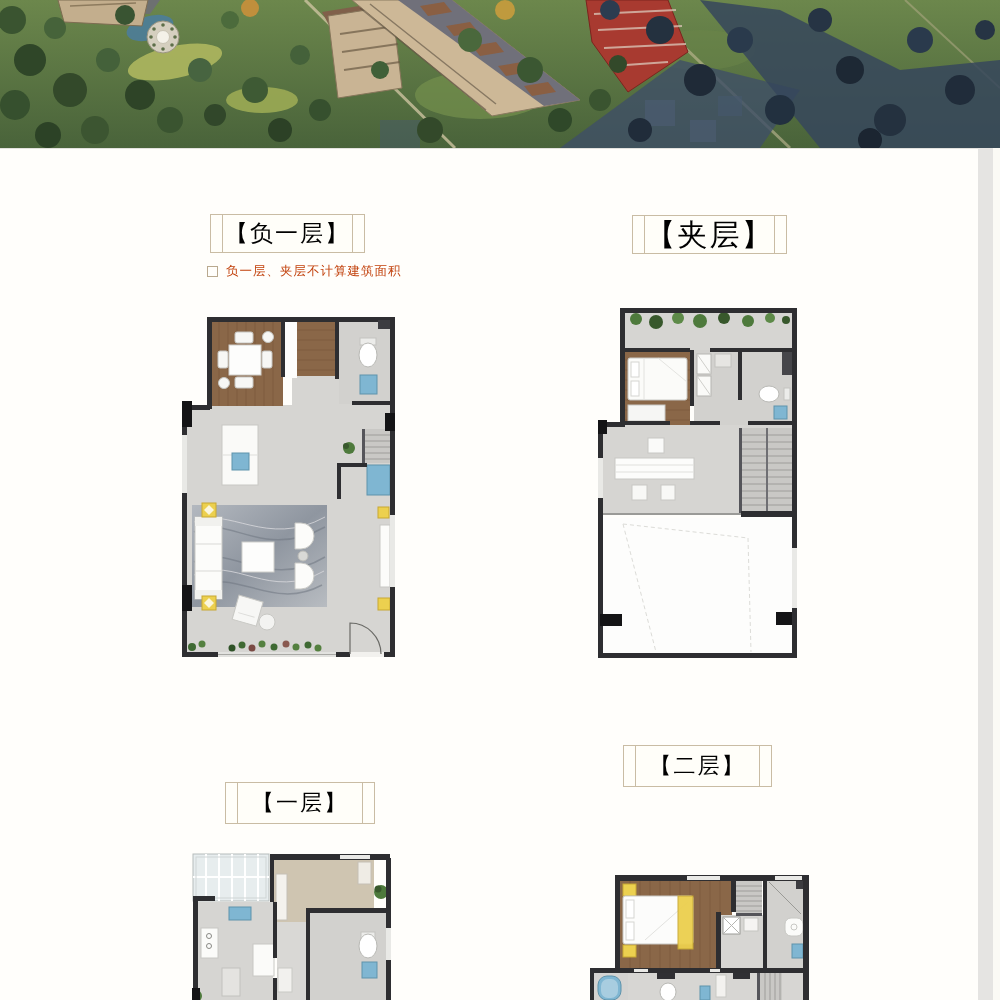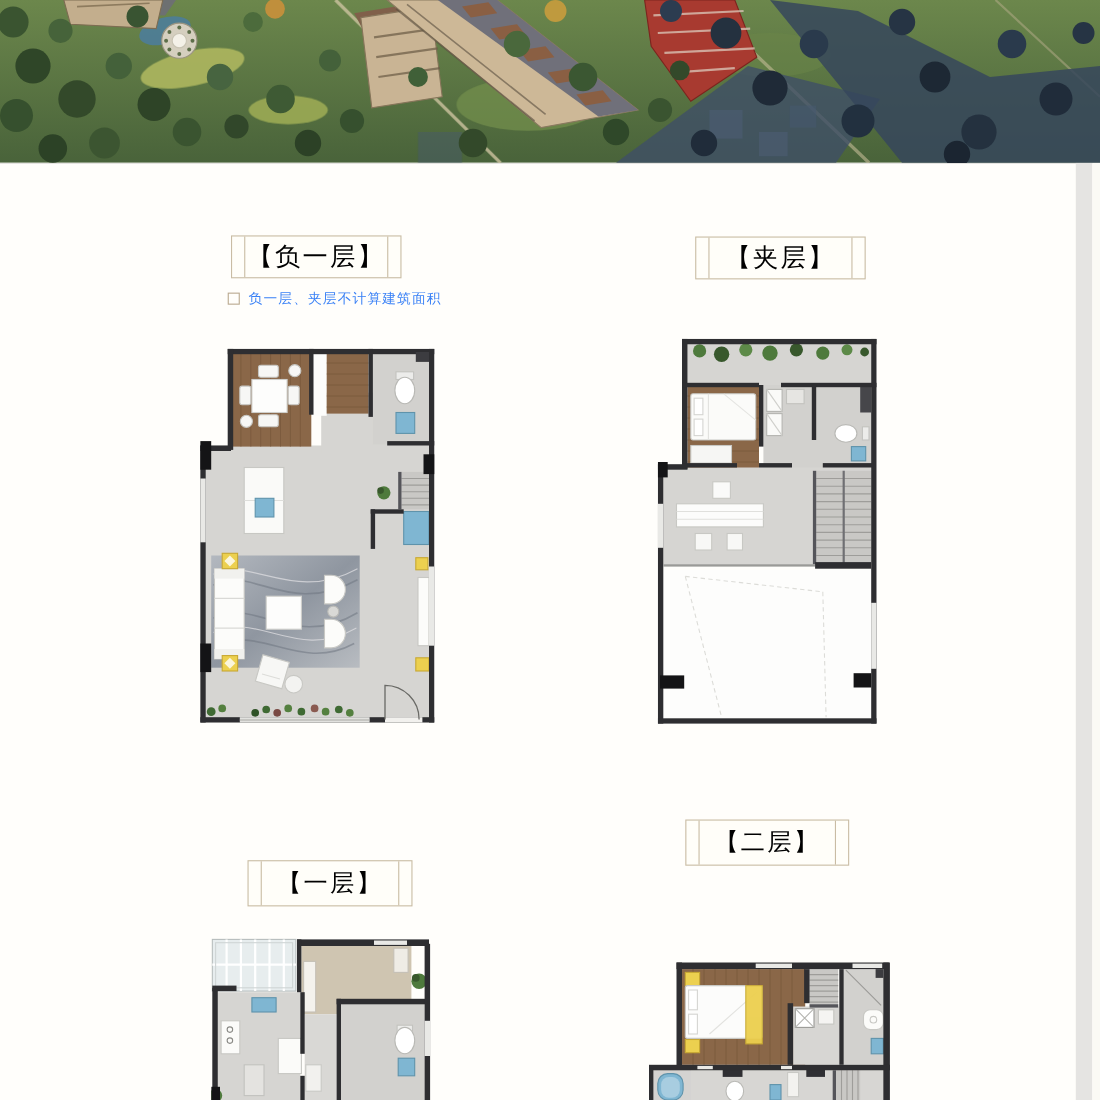--- a/index.html
+++ b/index.html
@@ -9,25 +9,25 @@
   .hero svg{display:block;}
   .scroll-strip{position:absolute;left:978px;top:148px;width:15px;height:852px;background:#e5e4e2;}
   .scroll-edge{position:absolute;left:993px;top:148px;width:7px;height:852px;background:#fbfaf5;}
   .title-box{position:absolute;background:#fffef9;border:1px solid #c9bca4;text-align:center;
              color:#000000;font-family:"Liberation Serif","DejaVu Serif",serif;letter-spacing:2px;}
   .title-box::before,.title-box::after{content:"";position:absolute;top:0;bottom:0;width:1px;background:#c9bca4;}
   .title-box::before{left:11px;}
   .title-box::after{right:11px;}
   .title-box span{display:inline-block;}
   .t1{left:210px;top:214px;width:153px;height:37px;line-height:37px;font-size:23px;}
-  .t2{left:632px;top:215px;width:153px;height:37px;line-height:37px;font-size:23px;}
+  .t2{left:632px;top:215px;width:153px;height:37px;line-height:37px;font-size:30px;}
   .t3{left:225px;top:782px;width:148px;height:40px;line-height:40px;font-size:22px;}
   .t4{left:623px;top:745px;width:147px;height:40px;line-height:40px;font-size:22px;}
   .note{position:absolute;left:207px;top:263px;display:flex;align-items:center;gap:8px;
-        color:#3b82f6;font-size:12.5px;letter-spacing:1px;}
+        color:#c2410c;font-size:12.5px;letter-spacing:1px;}
   .note .cb{width:11px;height:11px;border:1px solid #b9a98f;box-sizing:border-box;flex:0 0 auto;}
   .plan{position:absolute;}
 </style>
 </head>
 <body>
 
 <div class="page">
 
   <div class="hero">
     <svg width="1000" height="148" viewBox="0 0 1000 148">

